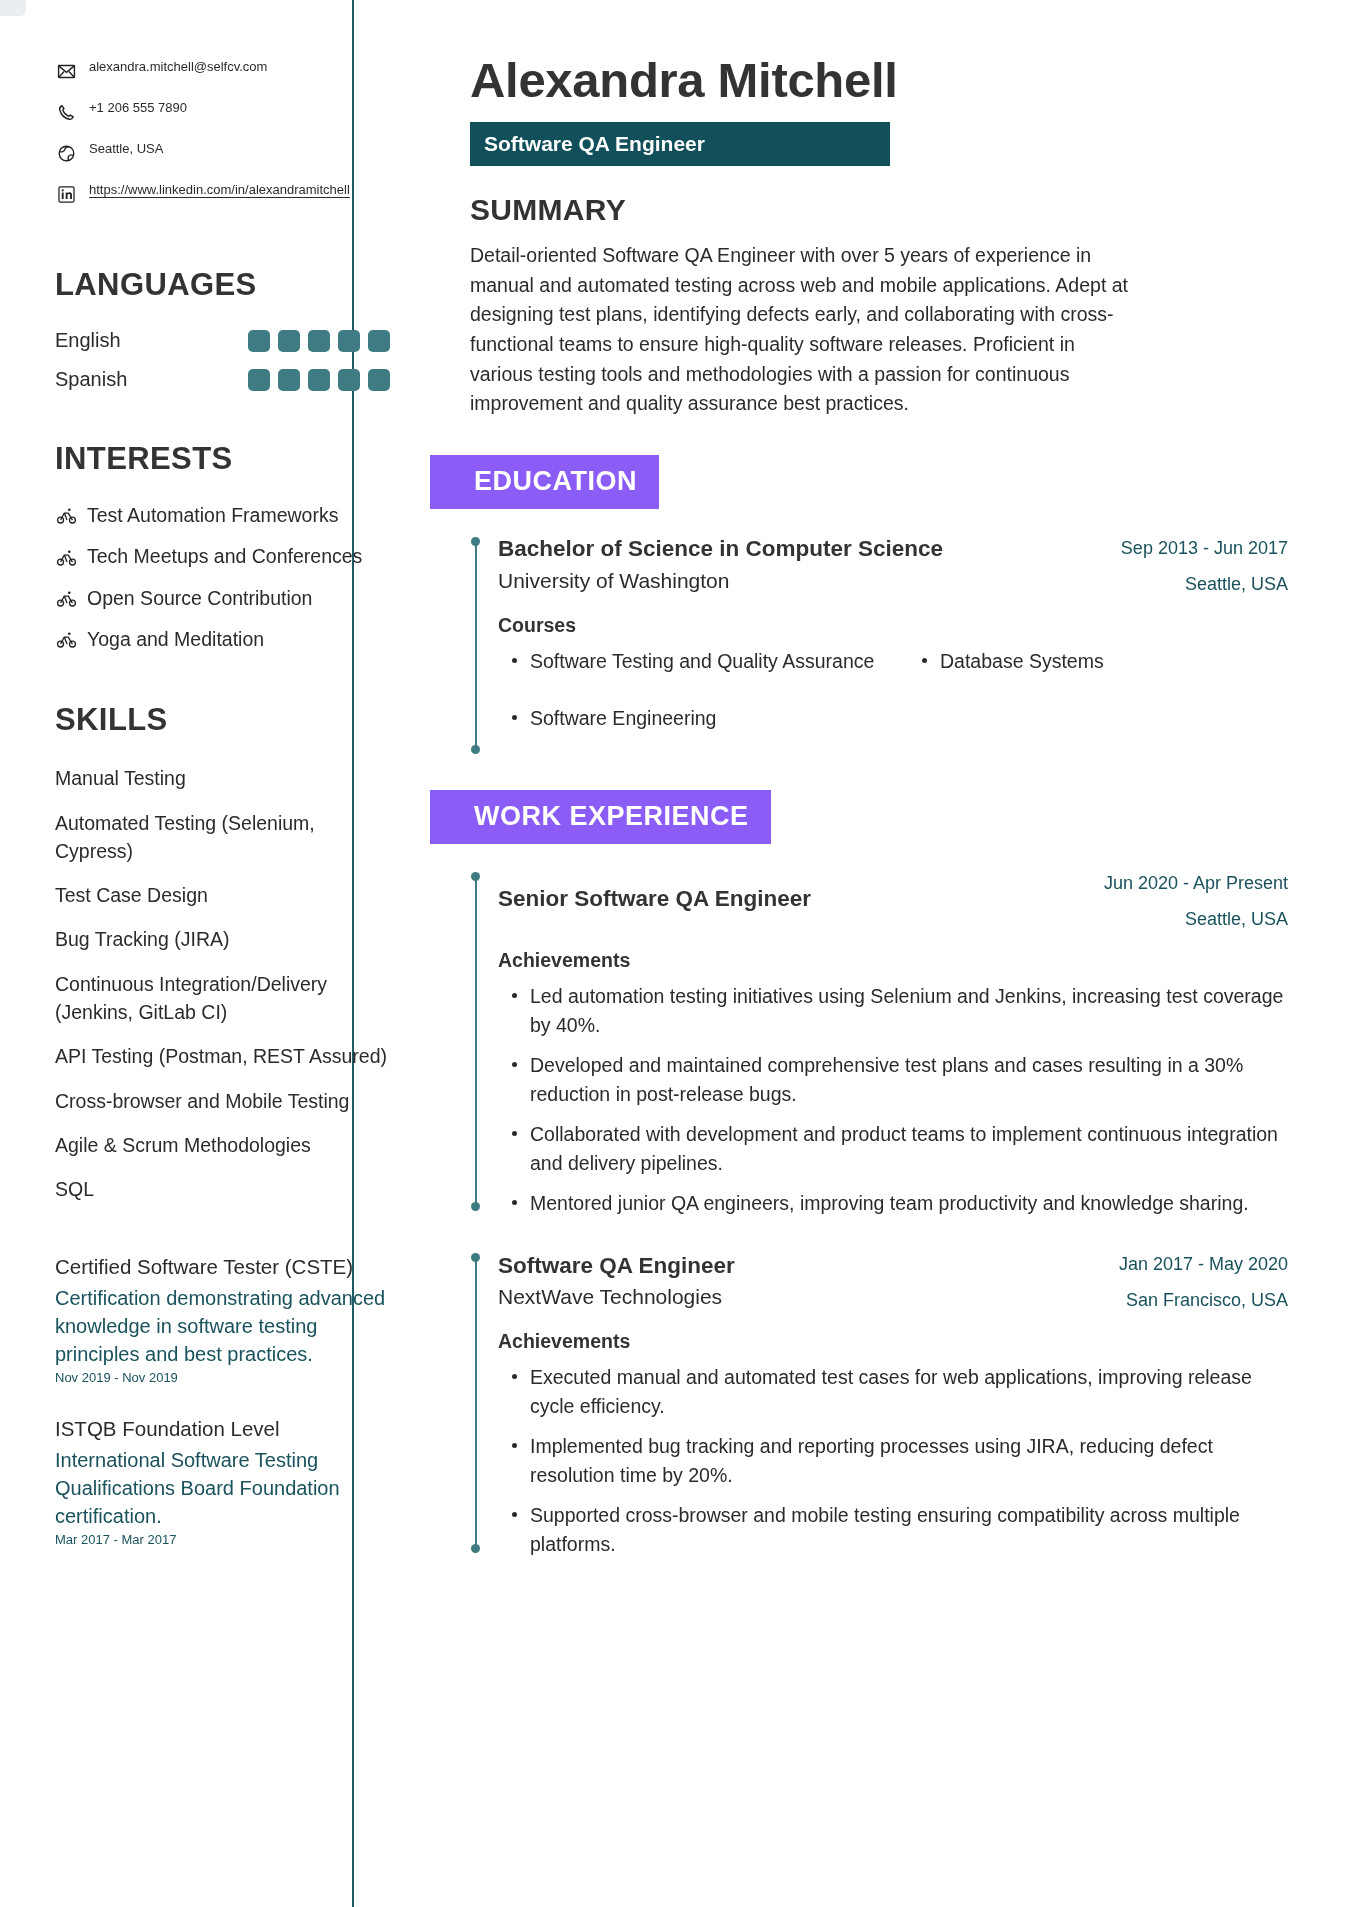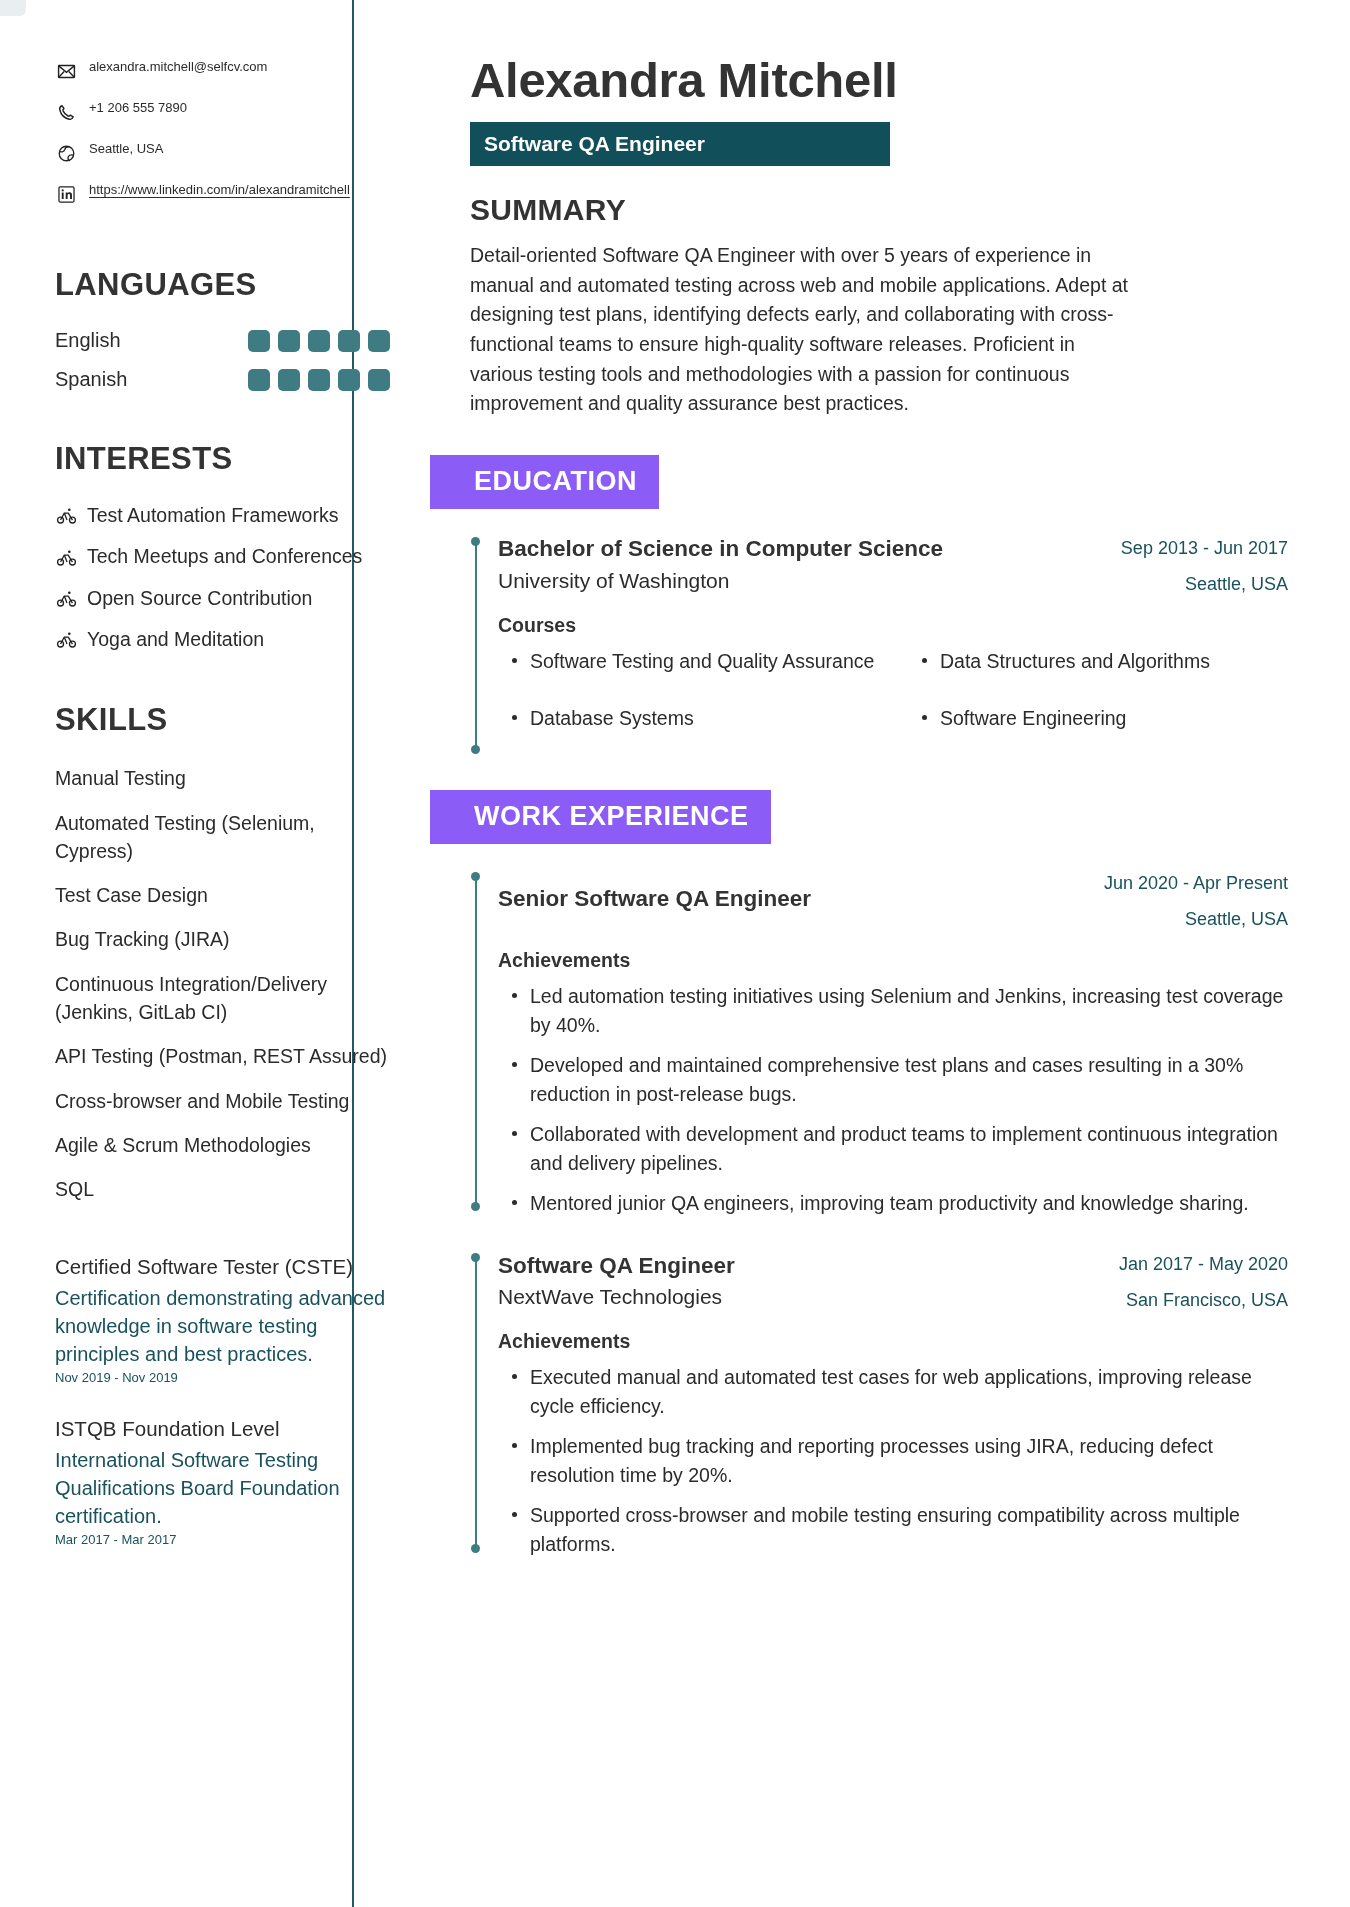--- a/index.html
+++ b/index.html
@@ -477,21 +477,20 @@
             </div>
             <div class="entry-right">
               <div class="entry-date">Sep 2013 - Jun 2017</div>
               <div class="entry-loc">Seattle, USA</div>
             </div>
           </div>
 
           <div class="sub-label">Courses</div>
           <ul class="bullets courses-grid">
             <li>Software Testing and Quality Assurance</li>
-            <li>Data Structures and Algorithms</li>
             <li>Database Systems</li>
             <li>Software Engineering</li>
           </ul>
         </div>
       </div>
     </section>
 
     <section>
       <div class="section-banner">WORK EXPERIENCE</div>
 

